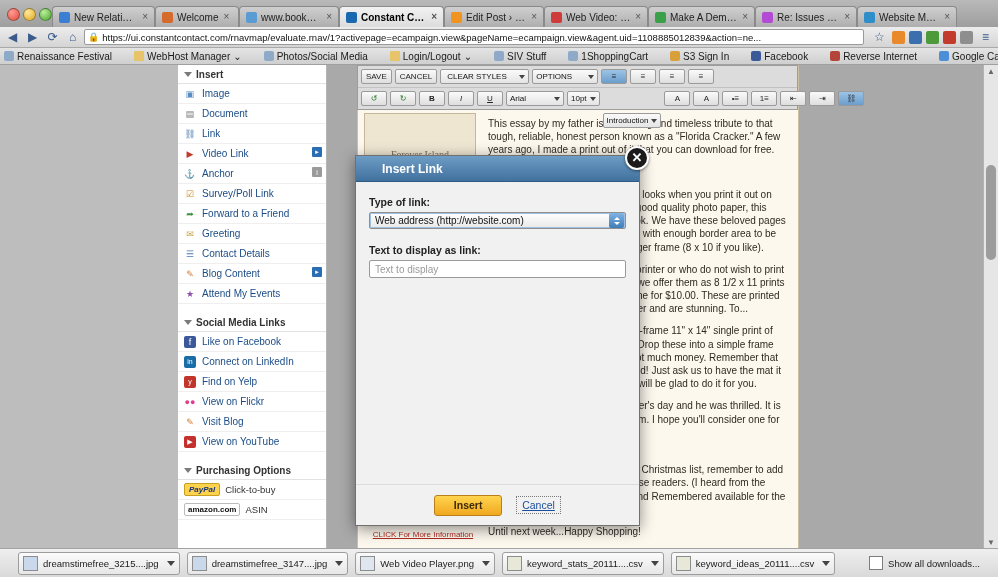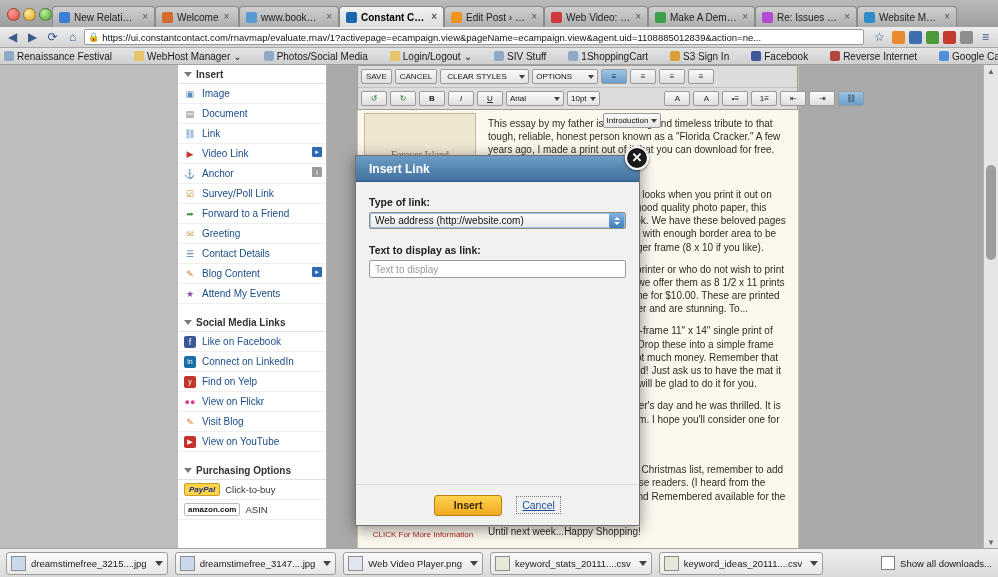--- a/index.html
+++ b/index.html
@@ -128,21 +128,21 @@
   .nl-col-left{position:absolute;left:6px;top:8px;width:118px;}
   .nl-col-right{position:absolute;left:130px;top:8px;width:300px;font-size:10px;color:#2f2a22;line-height:1.32;}
   .nl-col-right p{margin:0 0 9px 0;}
   .bookbox{
     width:110px;height:82px;border:1px solid #c6b79a;background:#efe6d2;margin-bottom:8px;
     display:flex;align-items:center;justify-content:center;text-align:center;
     font-family:"Liberation Serif",serif;color:#7b6a4e;font-size:10px;line-height:1.2;
   }
   .redtext{color:#b02a21;font-weight:bold;text-align:center;font-size:9px;line-height:1.3;}
   .bluelink{color:#2255a8;text-decoration:underline;}
-  .redlink{color:#b02a21;font-size:8px;}
+  .redlink{color:#b02a21;text-decoration:underline;font-size:8px;}
 
   
   .tbar{
     position:absolute;left:30px;top:0;width:441px;background:#dcdcdc;border:1px solid #9d9d9d;
     box-sizing:border-box;
   }
   .tbrow{display:flex;align-items:center;gap:3px;padding:2px 3px;height:17px;border-bottom:1px solid #c2c2c2;}
   .tbtn{
     height:13px;min-width:16px;padding:0 4px;display:flex;align-items:center;justify-content:center;
     background:linear-gradient(#fafafa,#dedede);border:1px solid #9a9a9a;border-radius:2px;
@@ -162,21 +162,21 @@
 
   
   .overlay{position:absolute;left:0;top:0;width:998px;height:483px;background:rgba(0,0,0,0);}
   .modal{
     position:absolute;left:355px;top:90px;width:283px;height:369px;
     background:#f1f1f1;border:1px solid #707070;
     box-shadow:0 3px 14px rgba(0,0,0,.45);
   }
   .modal-title{
     height:25px;background:linear-gradient(#6d9cc4,#41719e);
-    display:flex;align-items:center;padding-left:13px;
+    display:flex;align-items:center;padding-left:26px;
     color:#fff;font-size:12px;font-weight:bold;
     border-bottom:1px solid #2f5c85;
   }
   .closebtn{
     position:absolute;right:-10px;top:-10px;width:20px;height:20px;border-radius:50%;
     background:#1b1b1b;color:#fff;font-size:13px;line-height:19px;text-align:center;
     border:2px solid #fff;box-shadow:0 1px 3px rgba(0,0,0,.5);
   }
   .modal-body{padding:14px 13px 0 13px;}
   .fldlabel{font-size:10.5px;color:#222;font-weight:bold;margin-bottom:4px;}
@@ -215,21 +215,21 @@
   .cancellink{
     font-size:10.5px;color:#1a4f9c;text-decoration:underline;
     padding:2px 5px;border:1px dotted #7a7a7a;
   }
 
   
   .downloads{
     position:absolute;left:0;top:548px;width:998px;height:29px;
     background:linear-gradient(#efefef,#d9d9d9);
     border-top:1px solid #a4a4a4;
-    display:flex;align-items:center;padding:0 6px;box-sizing:border-box;gap:7px;
+    display:flex;align-items:center;padding:0 18px;box-sizing:border-box;gap:7px;
   }
   .dl{
     height:21px;display:flex;align-items:center;gap:5px;
     background:linear-gradient(#fbfbfb,#e7e7e7);
     border:1px solid #9d9d9d;border-radius:3px;padding:0 4px;
     font-size:9.5px;color:#1a1a1a;white-space:nowrap;
   }
   .dl .thumb{width:13px;height:13px;border:1px solid #8d8d8d;background:#c9d8ea;}
   .dl .dcaret{width:0;height:0;border-left:4px solid transparent;border-right:4px solid transparent;border-top:5px solid #444;margin-left:3px;}
   .showall{margin-left:auto;display:flex;align-items:center;gap:5px;font-size:9.5px;color:#1a1a1a;}

